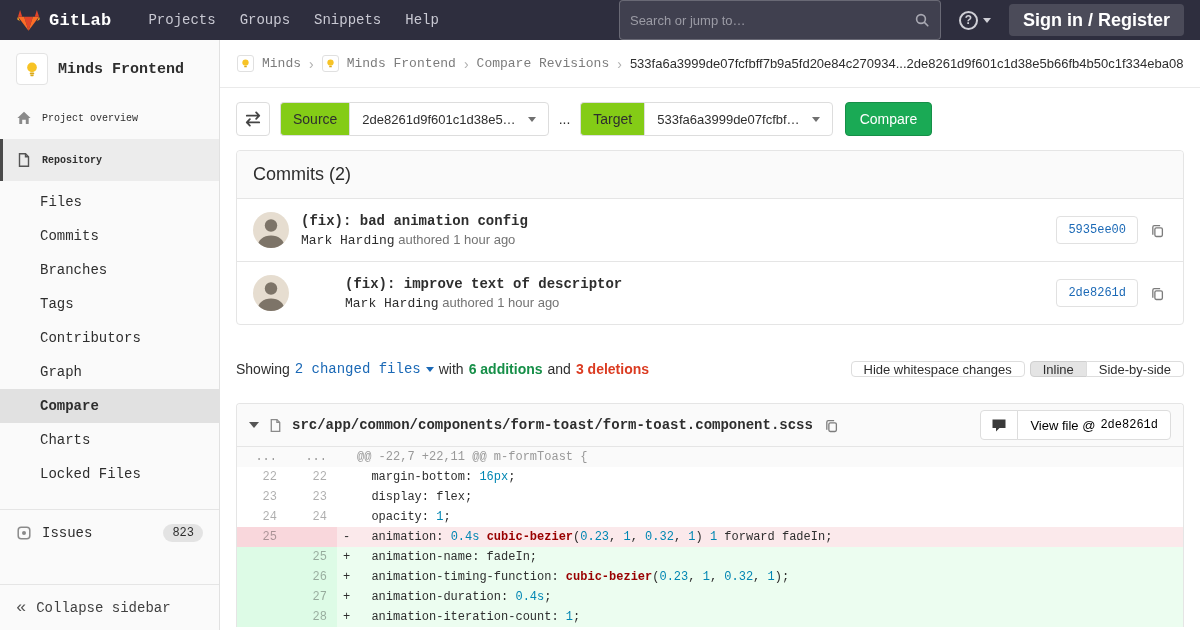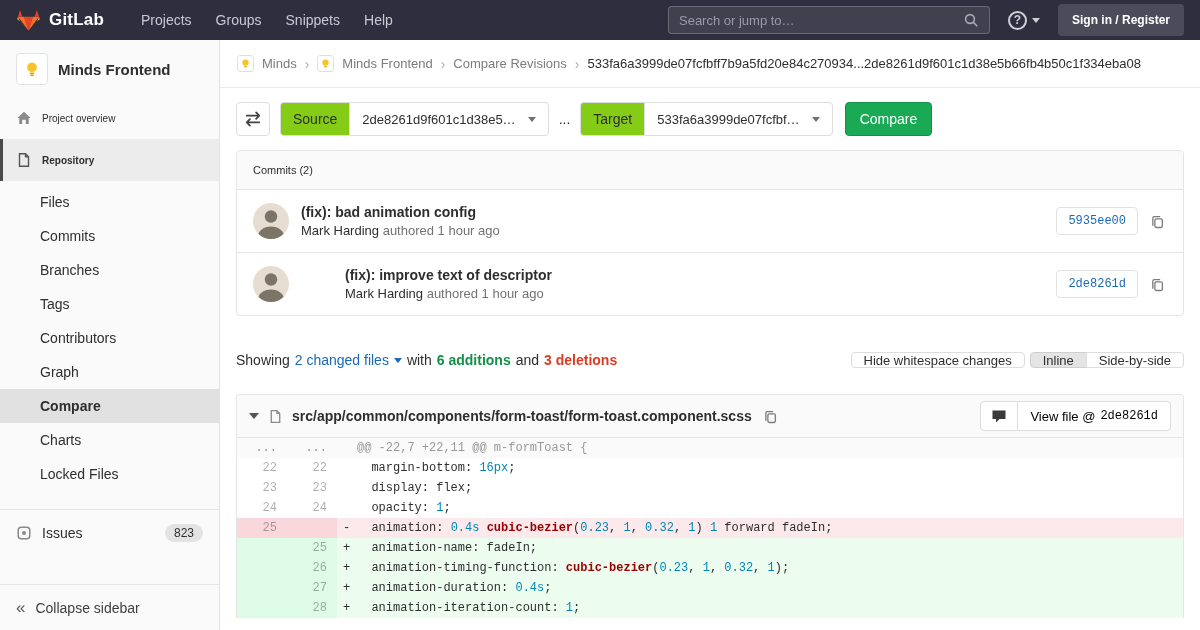--- a/index.html
+++ b/index.html
@@ -1,33 +1,33 @@
 <!DOCTYPE html>
 <html><head>
 <meta charset="utf-8">
 <style>
   *{box-sizing:border-box;margin:0;padding:0;}
   html,body{width:1200px;height:630px;overflow:hidden;}
   body{font-family:"Liberation Sans",sans-serif;font-size:14px;color:#2e2e2e;background:#fff;}
-  a{text-decoration:none;color:inherit;}
+  a{text-decoration:none;color:inherit;font-family:Liberation Mono, monospace;}
 
   
   .navbar{position:fixed;top:0;left:0;right:0;height:40px;background:#2e2e3e;display:flex;align-items:center;padding:0 16px;z-index:20;}
   .brand{display:flex;align-items:center;gap:8px;margin-right:26px;cursor:pointer;}
   .brand-name{color:#fff;font-weight:bold;font-size:17px;letter-spacing:.2px;}
   .nav-menu{display:flex;align-items:center;gap:2px;}
   .nav-link{color:#c9c9d3;font-size:14px;padding:6px 11px;border-radius:4px;cursor:pointer;}
   .nav-spacer{flex:1;}
-  .search-box{width:322px;height:28px;background:rgba(255,255,255,.09);border:1px solid rgba(255,255,255,.22);border-radius:4px;display:flex;align-items:center;padding:0 10px;}
+  .search-box{width:322px;height:40px;background:rgba(255,255,255,.09);border:1px solid rgba(255,255,255,.22);border-radius:4px;display:flex;align-items:center;padding:0 10px;}
   .search-input{flex:1;background:transparent;border:none;outline:none;color:#e5e5ea;font-size:13px;font-family:"Liberation Sans",sans-serif;}
   .search-input::placeholder{color:#9b9ba5;}
   .help-wrap{display:flex;align-items:center;gap:5px;margin:0 18px;cursor:pointer;}
   .help-circle{width:19px;height:19px;border:2px solid #cfcfd6;border-radius:50%;color:#cfcfd6;font-size:12px;font-weight:bold;display:flex;align-items:center;justify-content:center;}
   .caret{width:0;height:0;border-left:4px solid transparent;border-right:4px solid transparent;border-top:5px solid #cfcfd6;display:inline-block;}
-  .signin-btn{background:rgba(255,255,255,.14);color:#fff;font-weight:bold;font-size:12px;padding:0 14px;height:32px;border-radius:4px;border:none;cursor:pointer;font-family:"Liberation Sans",sans-serif;}
+  .signin-btn{background:rgba(255,255,255,.14);color:#fff;font-weight:bold;font-size:18px;padding:0 14px;height:32px;border-radius:4px;border:none;cursor:pointer;font-family:"Liberation Sans",sans-serif;}
 
   
   .sidebar{position:fixed;top:40px;left:0;bottom:0;width:220px;background:#fafafa;border-right:1px solid #e1e1e1;display:flex;flex-direction:column;z-index:10;}
   .project-head{display:flex;align-items:center;gap:10px;padding:13px 16px 12px;cursor:pointer;}
   .project-avatar{width:32px;height:32px;border:1px solid #e3e3e3;border-radius:4px;background:#fff;display:flex;align-items:center;justify-content:center;flex:none;}
   .project-name{font-weight:bold;font-size:15px;color:#2e2e2e;}
   .nav-item{display:flex;align-items:center;gap:10px;height:42px;padding:0 16px;font-size:10px;color:#2e2e2e;cursor:pointer;position:relative;}
   .nav-item.active{background:#ececec;font-weight:bold;}
   .nav-item.active::before{content:"";position:absolute;left:0;top:0;bottom:0;width:3px;background:#4a4a4a;}
   .sub-list{padding:4px 0 6px;display:flex;flex-direction:column;}
@@ -53,21 +53,21 @@
   .icon-btn{width:34px;height:34px;border:1px solid #ddd;border-radius:4px;background:#fff;display:flex;align-items:center;justify-content:center;cursor:pointer;flex:none;}
   .form-group{display:flex;align-items:stretch;margin-left:10px;height:34px;}
   .group-label{display:flex;align-items:center;padding:0 12px;background:#84cc16;border:1px solid #ddd;border-right:none;border-radius:4px 0 0 4px;font-size:14px;color:#2e2e2e;}
   .dropdown{display:flex;align-items:center;gap:12px;padding:0 12px;background:#fff;border:1px solid #ddd;border-radius:0 4px 4px 0;cursor:pointer;font-size:13px;}
   .dropdown .caret{border-top-color:#707070;}
   .dots{margin:0 10px;color:#2e2e2e;}
   .btn-green{margin-left:12px;height:34px;padding:0 14px;background:#1aaa55;border:1px solid #168f48;border-radius:4px;color:#fff;font-size:14px;cursor:pointer;font-family:"Liberation Sans",sans-serif;}
 
   
   .panel{border:1px solid #e5e5e5;border-radius:4px;margin-top:14px;}
-  .panel-head{padding:13px 16px;background:#fafafa;border-bottom:1px solid #e5e5e5;border-radius:4px 4px 0 0;font-size:11px;}
+  .panel-head{padding:13px 16px;background:#fafafa;border-bottom:1px solid #e5e5e5;border-radius:4px 4px 0 0;font-size:18px;}
   .commit-row{display:flex;align-items:center;padding:13px 16px;}
   .commit-row + .commit-row{border-top:1px solid #e5e5e5;gap:44px;}
   .avatar{width:36px;height:36px;border-radius:50%;overflow:hidden;flex:none;cursor:pointer;}
   .commit-info{margin-left:12px;display:flex;flex-direction:column;gap:3px;}
   .commit-title{font-weight:bold;font-size:14px;color:#2e2e2e;cursor:pointer;}
   .commit-meta{font-size:13px;color:#737373;}
   .commit-meta .author{color:#2e2e2e;cursor:pointer;}
   .commit-right{margin-left:auto;display:flex;align-items:center;gap:10px;}
   .sha-btn{height:28px;display:flex;align-items:center;padding:0 11px;border:1px solid #e1e1e1;border-radius:4px;background:#fff;font-family:"Liberation Mono","DejaVu Sans Mono",monospace;font-size:12px;color:#1b69b6;cursor:pointer;}
   .copy-btn{background:none;border:none;cursor:pointer;display:flex;align-items:center;padding:2px;}

